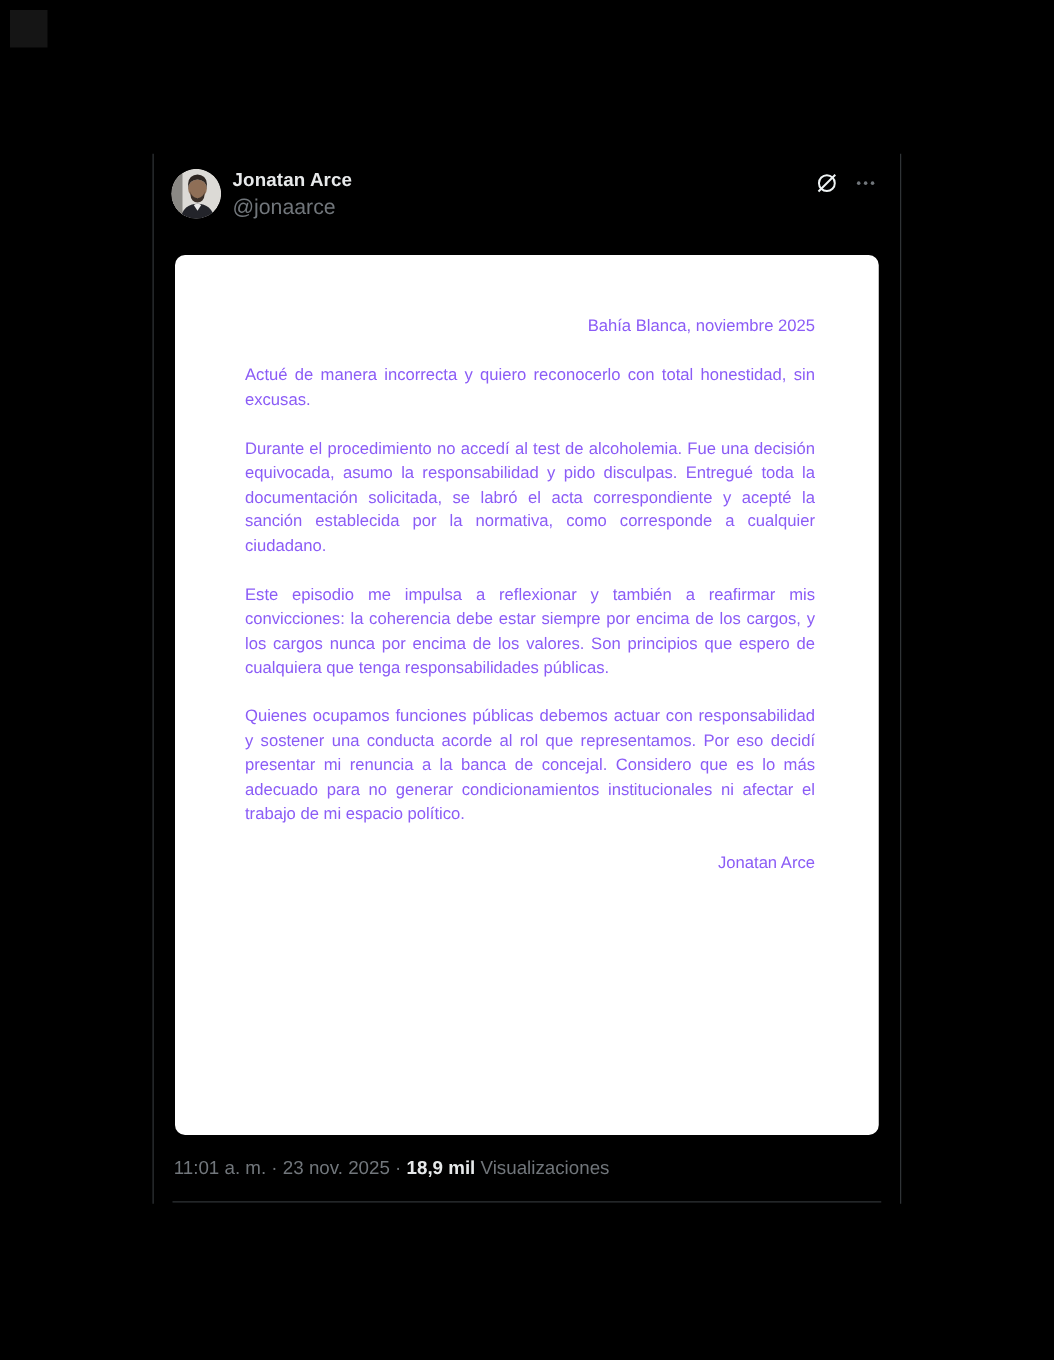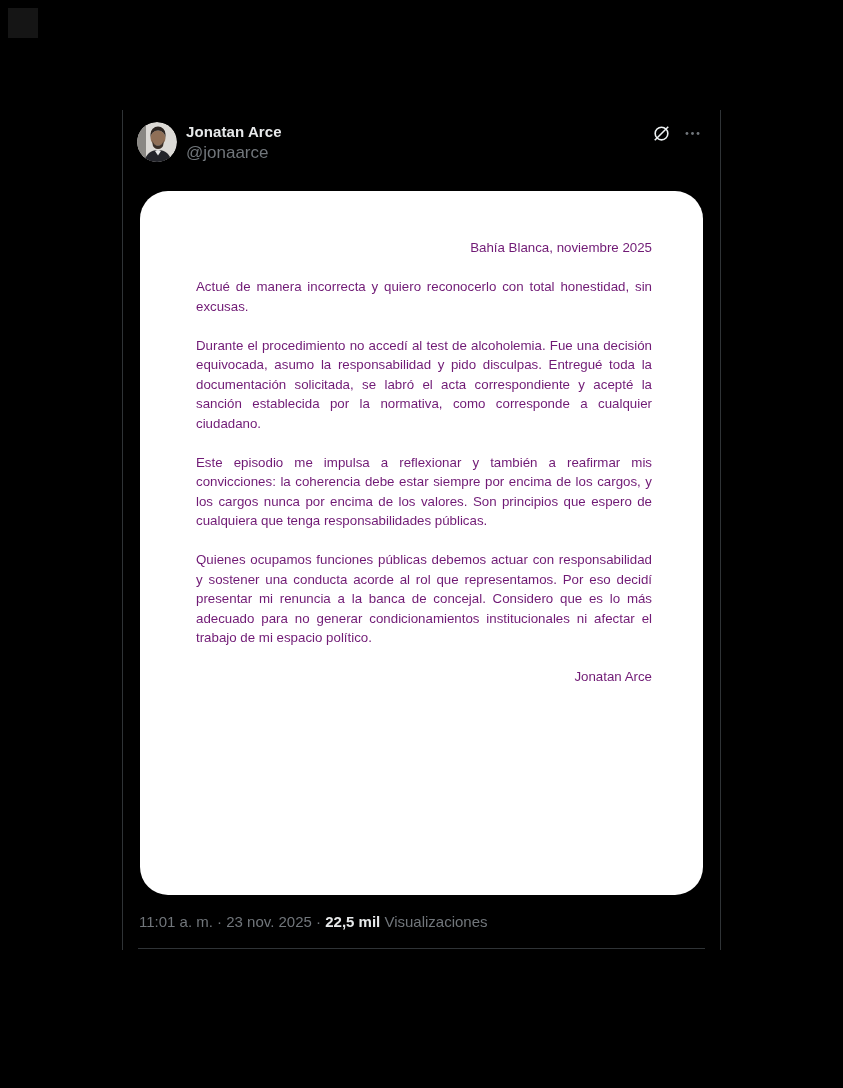--- a/index.html
+++ b/index.html
@@ -20,21 +20,21 @@
     left: 8px;
     top: 8px;
     width: 30px;
     height: 30px;
     background: #151515;
   }
   
   .tweet-column {
     position: absolute;
     left: 122px;
-    top: 110px;
+    top: 123px;
     width: 597px;
     height: 840px;
     border-left: 1px solid #2f3336;
     border-right: 1px solid #2f3336;
     background: #000000;
   }
   
   .tweet-header {
     position: absolute;
     top: 12px;
@@ -87,25 +87,25 @@
     padding: 0;
   }
   
   .letter {
     position: absolute;
     top: 81px;
     left: 17px;
     width: 563px;
     height: 704px;
     background: #ffffff;
-    border-radius: 28px;
+    border-radius: 8px;
     box-sizing: border-box;
     padding: 47px 51px 30px 56px;
     overflow: hidden;
-    color: #701a75;
+    color: #8b5cf6;
     font-size: 13.3px;
     line-height: 19.5px;
     cursor: pointer;
   }
   .letter .date-line {
     text-align: right;
     margin: 0;
   }
   .letter p {
     margin: 19.5px 0 0 0;
@@ -193,18 +193,18 @@
       <div id="letter-paragraphs">
           <p>Actué de manera incorrecta y quiero reconocerlo con total honestidad, sin excusas.</p>
           <p>Durante el procedimiento no accedí al test de alcoholemia. Fue una decisión equivocada, asumo la responsabilidad y pido disculpas. Entregué toda la documentación solicitada, se labró el acta correspondiente y acepté la sanción establecida por la normativa, como corresponde a cualquier ciudadano.</p>
           <p>Este episodio me impulsa a reflexionar y también a reafirmar mis convicciones: la coherencia debe estar siempre por encima de los cargos, y los cargos nunca por encima de los valores. Son principios que espero de cualquiera que tenga responsabilidades públicas.</p>
           <p>Quienes ocupamos funciones públicas debemos actuar con responsabilidad y sostener una conducta acorde al rol que representamos. Por eso decidí presentar mi renuncia a la banca de concejal. Considero que es lo más adecuado para no generar condicionamientos institucionales ni afectar el trabajo de mi espacio político.</p>
         </div>
       <p class="signature">Jonatan Arce</p>
     </div>
 
     <div class="tweet-footer">
-      <span>11:01 a. m. · 23 nov. 2025 · </span><span class="views-count">22,5 mil</span><span> Visualizaciones</span>
+      <span>11:01 a. m. · 23 nov. 2025 · </span><span class="views-count">18,9 mil</span><span> Visualizaciones</span>
     </div>
 
     <div class="divider"></div>
   </article>
 </div>
 
 </body></html>

